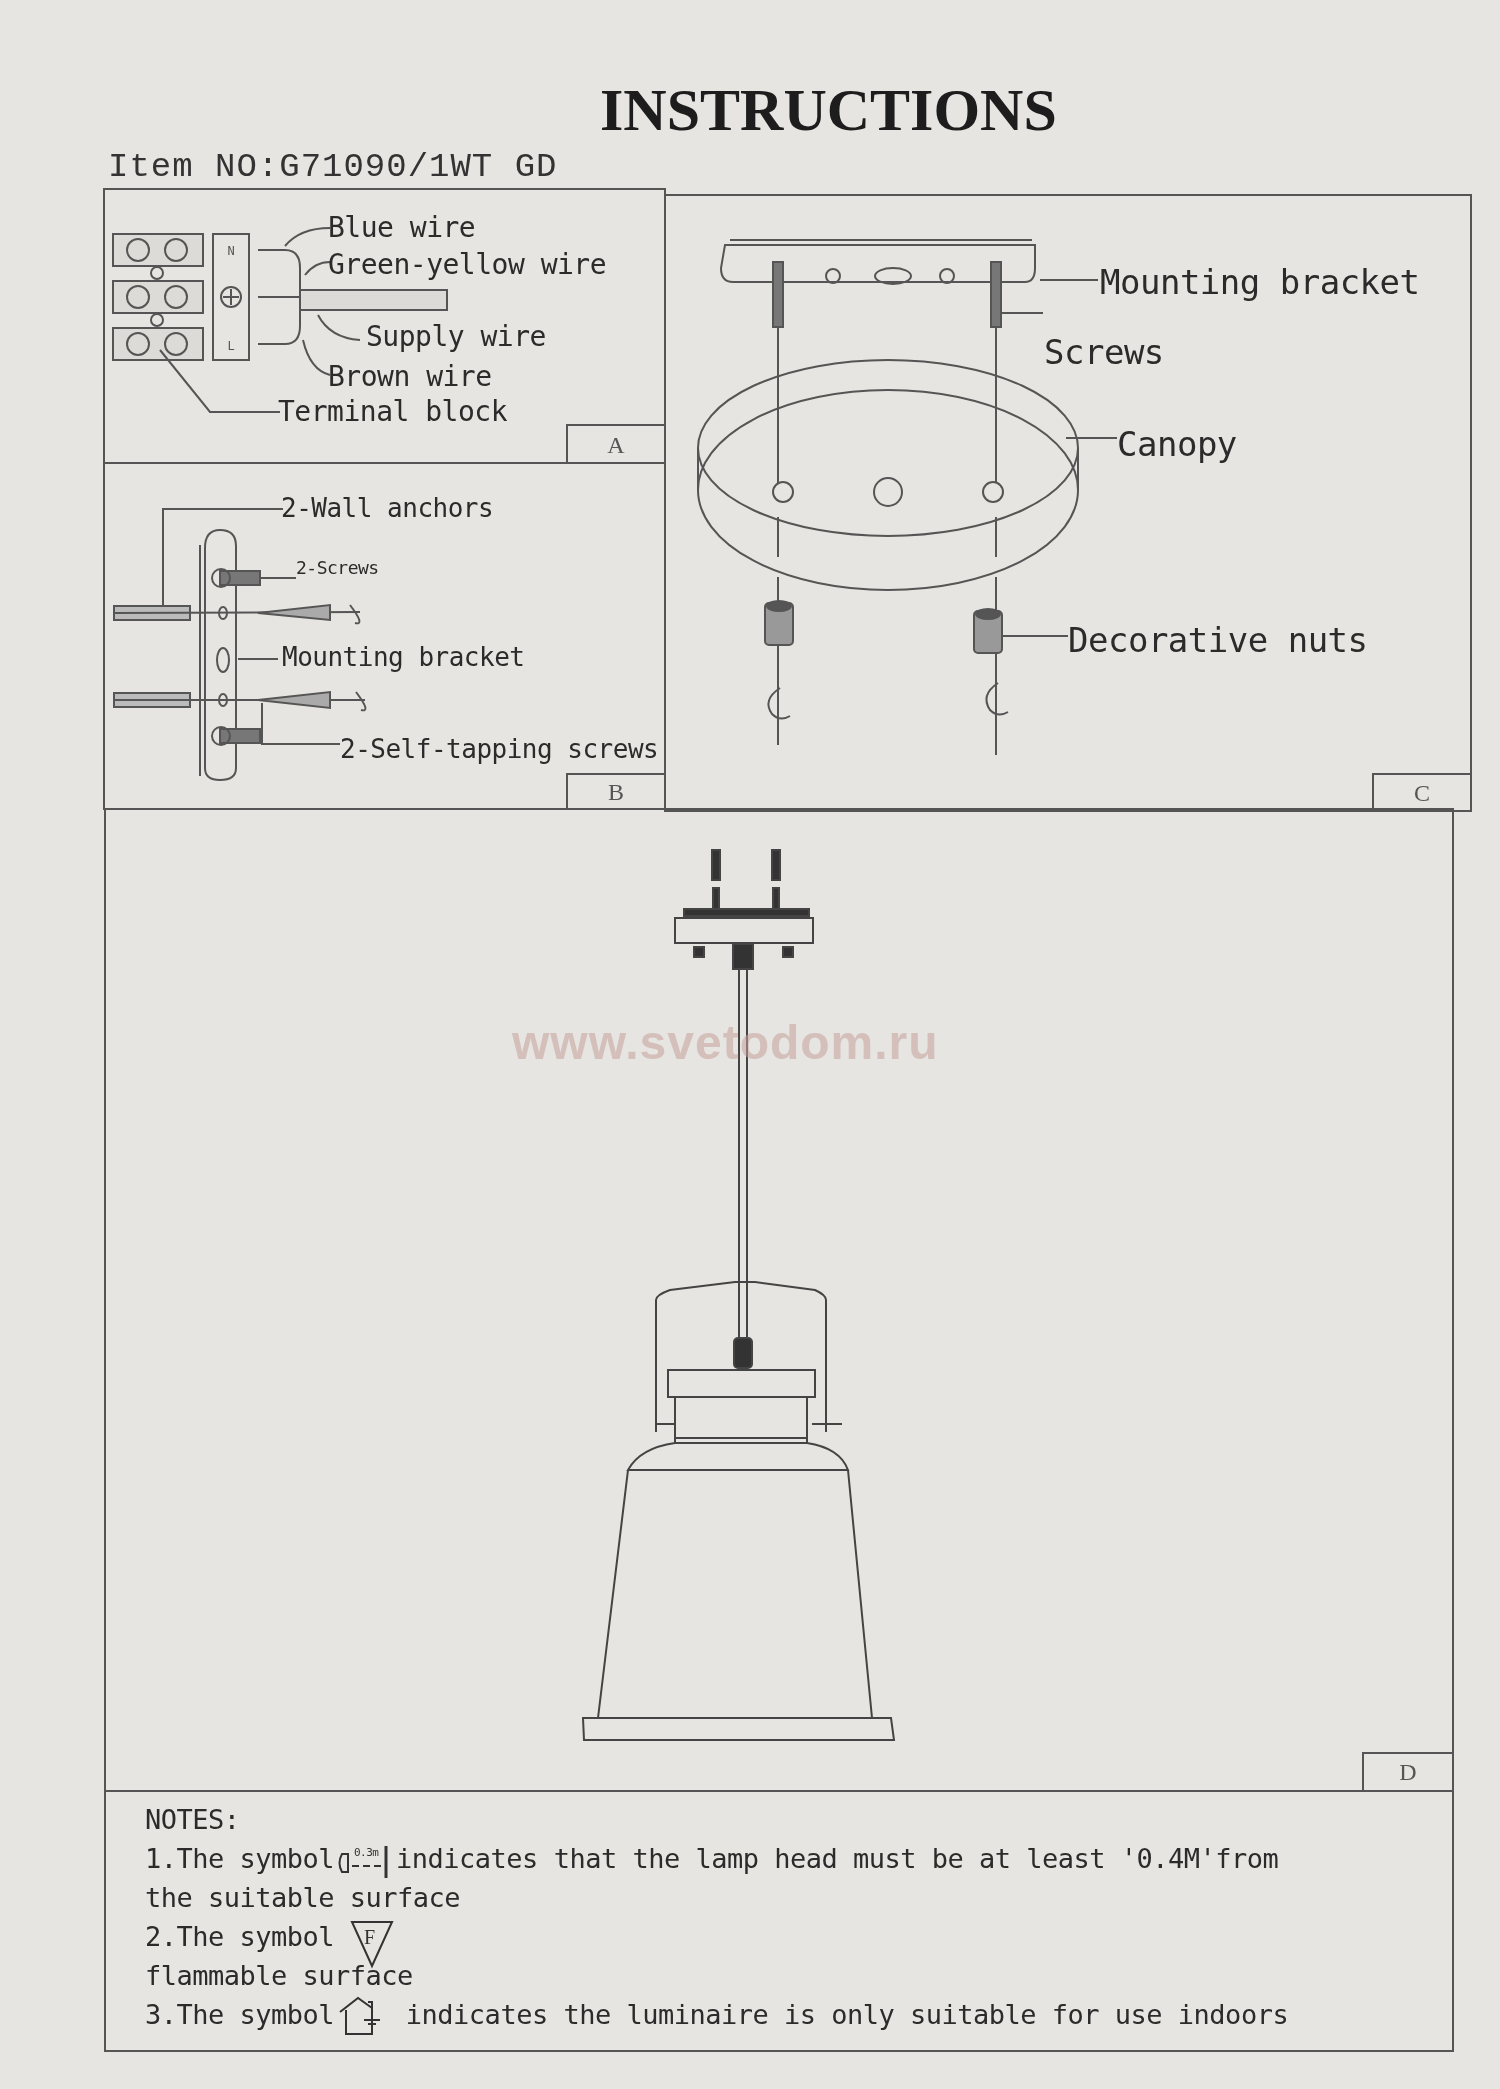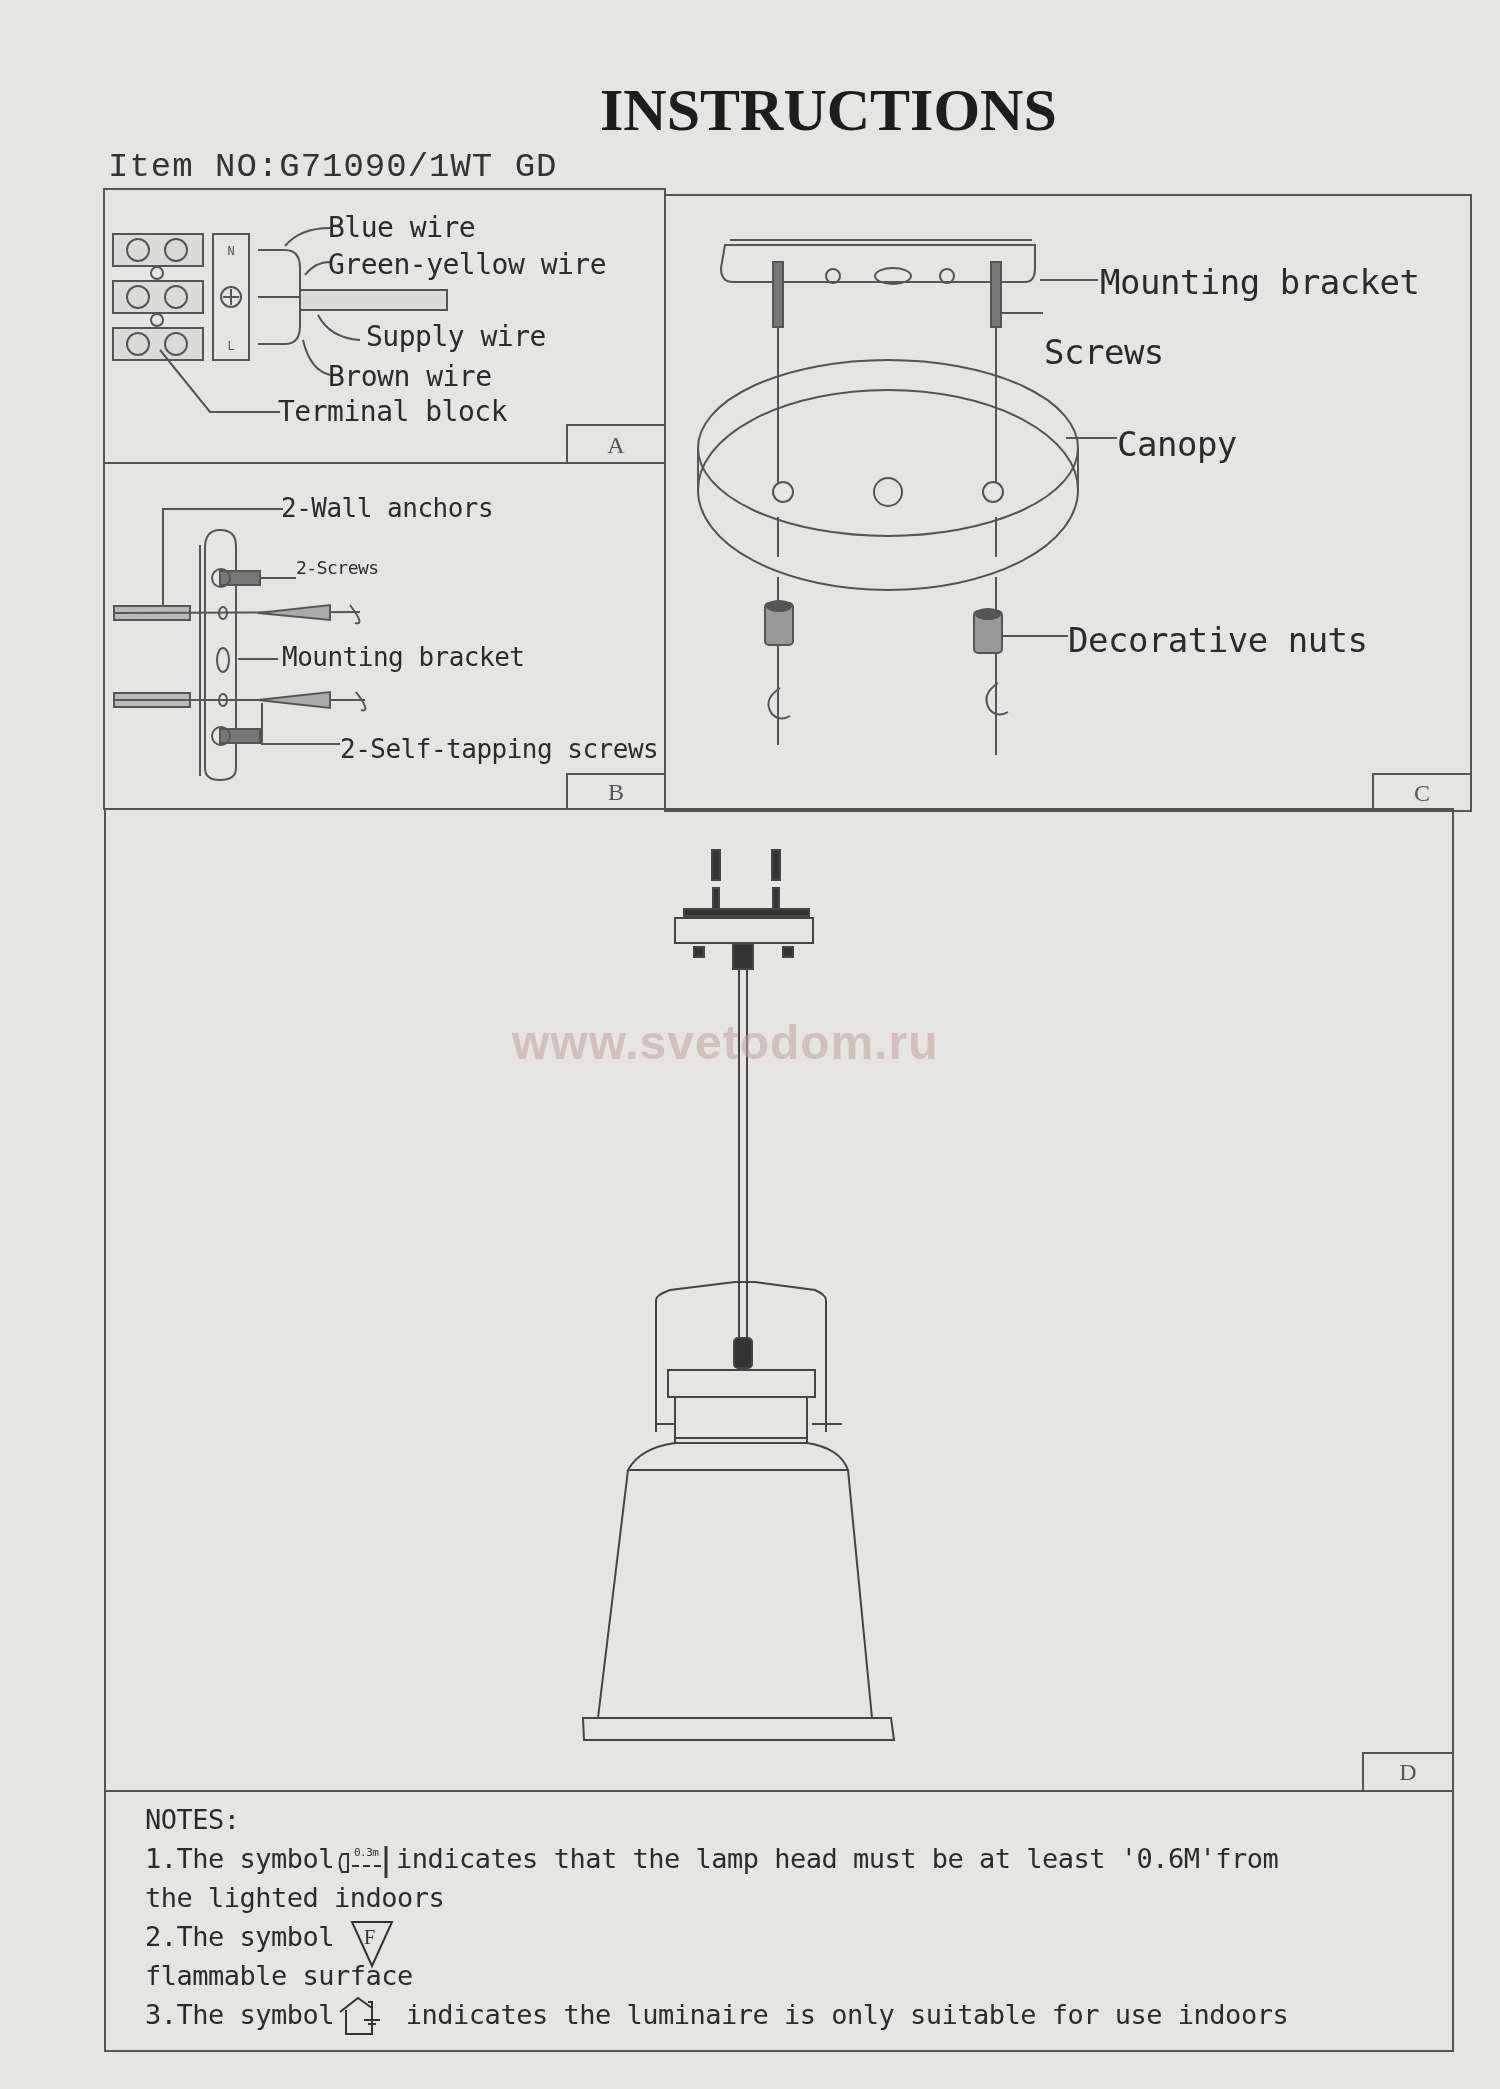--- a/index.html
+++ b/index.html
@@ -229,23 +229,23 @@
       <svg width="62" height="34" style="position:absolute; left:0; top:0;">
         <g stroke="#333" stroke-width="2" fill="none">
           <path d="M8 10 H14 V28 H8 Q3 19 8 10 Z"></path>
           <line x1="18" y1="22" x2="25" y2="22"></line>
             <line x1="29" y1="22" x2="36" y2="22"></line>
             <line x1="40" y1="22" x2="47" y2="22"></line>
           <line x1="52" y1="2" x2="52" y2="34" stroke-width="3"></line>
         </g>
         <text x="20" y="12" font-size="11" fill="#333" font-family="DejaVu Sans Mono, monospace">0.3m</text>
       </svg>
-    </span><span>indicates that the lamp head must be at least '0.6M'from</span>
+    </span><span>indicates that the lamp head must be at least '0.4M'from</span>
   </div>
-  <div class="line">the lighted indoors</div>
+  <div class="line">the suitable surface</div>
 
   <div class="line">
     <span>2.The symbol</span> <span class="sym" style="width:46px; height:34px;">
       <svg width="46" height="50" style="position:absolute; left:0; top:-2px;">
         <path d="M2 2 H42 L22 46 Z" stroke="#333" stroke-width="2" fill="none"></path>
         <text x="14" y="24" font-size="20" fill="#333" font-family="Liberation Serif, serif">F</text>
       </svg>
     </span> 
   </div>
   <div class="line">flammable surface</div>

